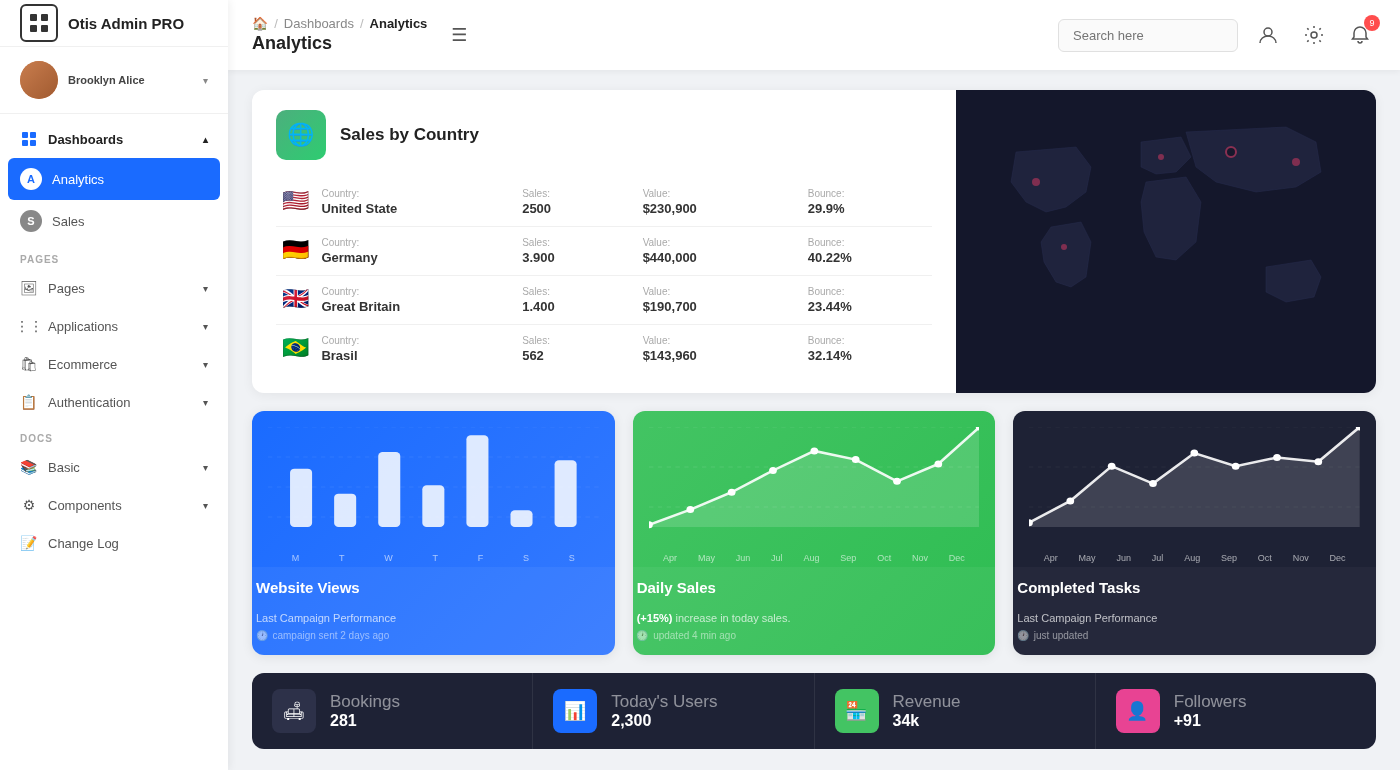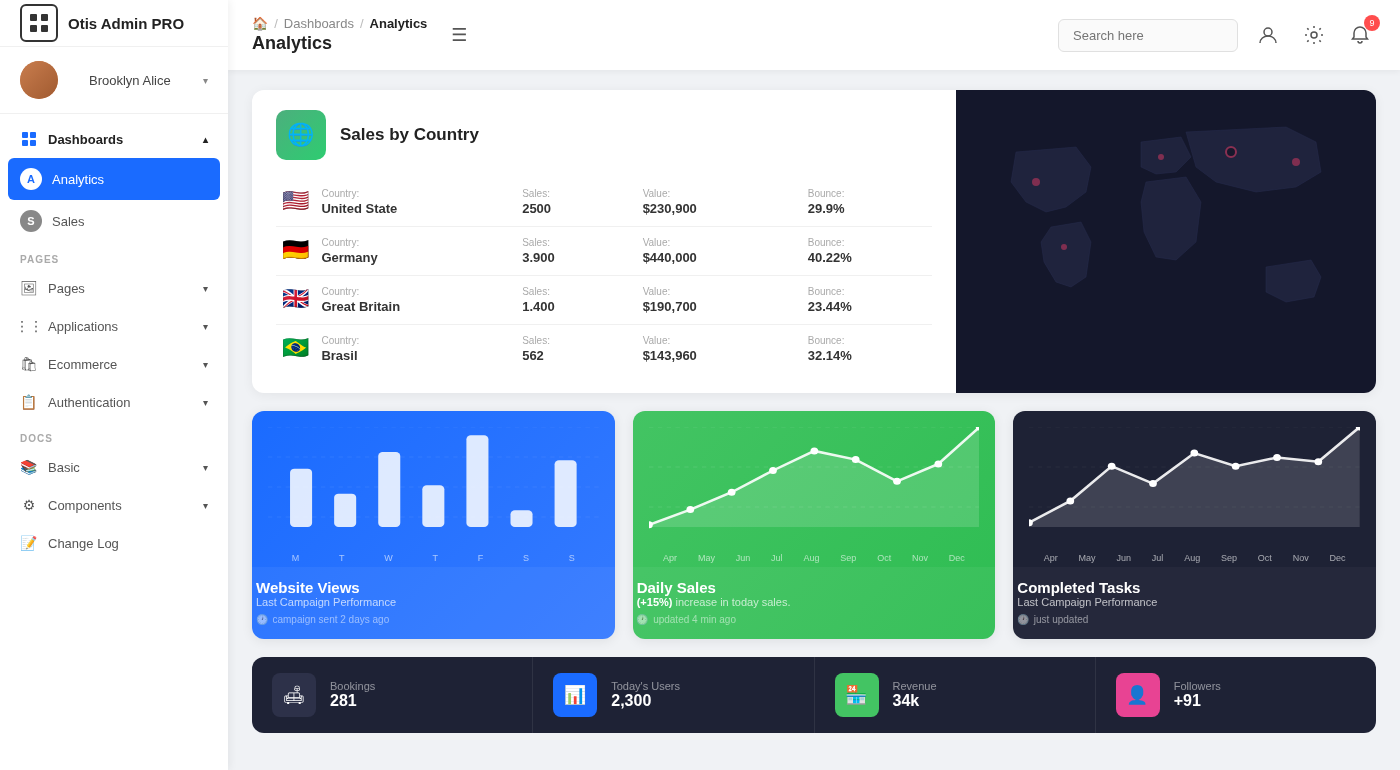--- a/index.html
+++ b/index.html
@@ -19,21 +19,21 @@
     .logo-text { font-weight: 700; font-size: 15px; color: #222; }
 
     .sidebar-user {
       display: flex; align-items: center; gap: 10px; padding: 14px 20px; border-bottom: 1px solid #f0f0f0;
     }
     .avatar {
       width: 38px; height: 38px; border-radius: 50%; background: #c97d4e; display: flex; align-items: center; justify-content: center;
       overflow: hidden;
     }
     .avatar-img { width: 38px; height: 38px; border-radius: 50%; background: linear-gradient(135deg, #c97d4e 0%, #a05a30 100%); }
-    .user-name { font-size: 13px; color: #444; font-weight: 400; margin-left: 21px; }
+    .user-name { font-size: 11px; color: #444; font-weight: 700; }
     .chevron-down { font-size: 10px; color: #888; margin-left: auto; }
 
     .sidebar-section-label {
       font-size: 10px; font-weight: 700; color: #aaa; letter-spacing: 1px; padding: 12px 20px 4px;
       text-transform: uppercase;
     }
 
     .sidebar-item {
       display: flex; align-items: center; gap: 10px; padding: 10px 20px; cursor: pointer; font-size: 13px; color: #555;
       border-radius: 0; position: relative;
@@ -106,35 +106,35 @@
     .charts-row { display: flex; gap: 18px; }
     .chart-card { border-radius: 12px; overflow: hidden; flex: 1; box-shadow: 0 2px 12px rgba(0,0,0,0.08); }
     .chart-card-blue { background: linear-gradient(135deg, #1a6bff 0%, #357aff 100%); }
     .chart-card-green { background: linear-gradient(135deg, #43c463 0%, #2ebd52 100%); }
     .chart-card-dark { background: #1e2235; }
 
     .chart-inner { padding: 16px 16px 0; }
     .chart-area { height: 140px; position: relative; }
     .chart-footer { padding: 12px 4px 14px; background: rgba(255,255,255,0.05); }
     .chart-card-dark .chart-footer { background: rgba(255,255,255,0.03); }
-    .chart-subtitle { font-size: 11px; color: rgba(255,255,255,0.7); margin-top: 0; }
+    .chart-subtitle { font-size: 11px; color: rgba(255,255,255,0.7); margin-top: 16px; }
     .chart-title-text { font-size: 15px; font-weight: 700; color: #fff; }
     .chart-meta { font-size: 10px; color: rgba(255,255,255,0.5); margin-top: 6px; display: flex; align-items: center; gap: 4px; }
     .highlight { color: #fff; font-weight: 700; }
 
     
     .stats-row { display: flex; gap: 0; background: #1e2235; border-radius: 12px; overflow: hidden; }
     .stat-item { flex: 1; display: flex; align-items: center; gap: 14px; padding: 16px 20px; border-right: 1px solid rgba(255,255,255,0.08); }
     .stat-item:last-child { border-right: none; }
     .stat-icon { width: 44px; height: 44px; border-radius: 8px; display: flex; align-items: center; justify-content: center; font-size: 18px; color: #fff; }
     .stat-icon-gray { background: #2d3149; }
     .stat-icon-blue { background: #1a6bff; }
     .stat-icon-green { background: #43c463; }
     .stat-icon-pink { background: #e84393; }
-    .stat-label { font-size: 11px; color: rgba(255,255,255,0.5); }
+    .stat-label { font-size: 17px; color: rgba(255,255,255,0.5); }
     .stat-value { font-size: 16px; font-weight: 700; color: #fff; }
 
     .x-labels { display: flex; justify-content: space-around; padding: 0 4px; margin-top: 2px; }
     .x-label { font-size: 9px; color: rgba(255,255,255,0.6); }
   </style>
 </head>
 <body>
 
 <div id="sidebar">
   <div class="sidebar-logo">

